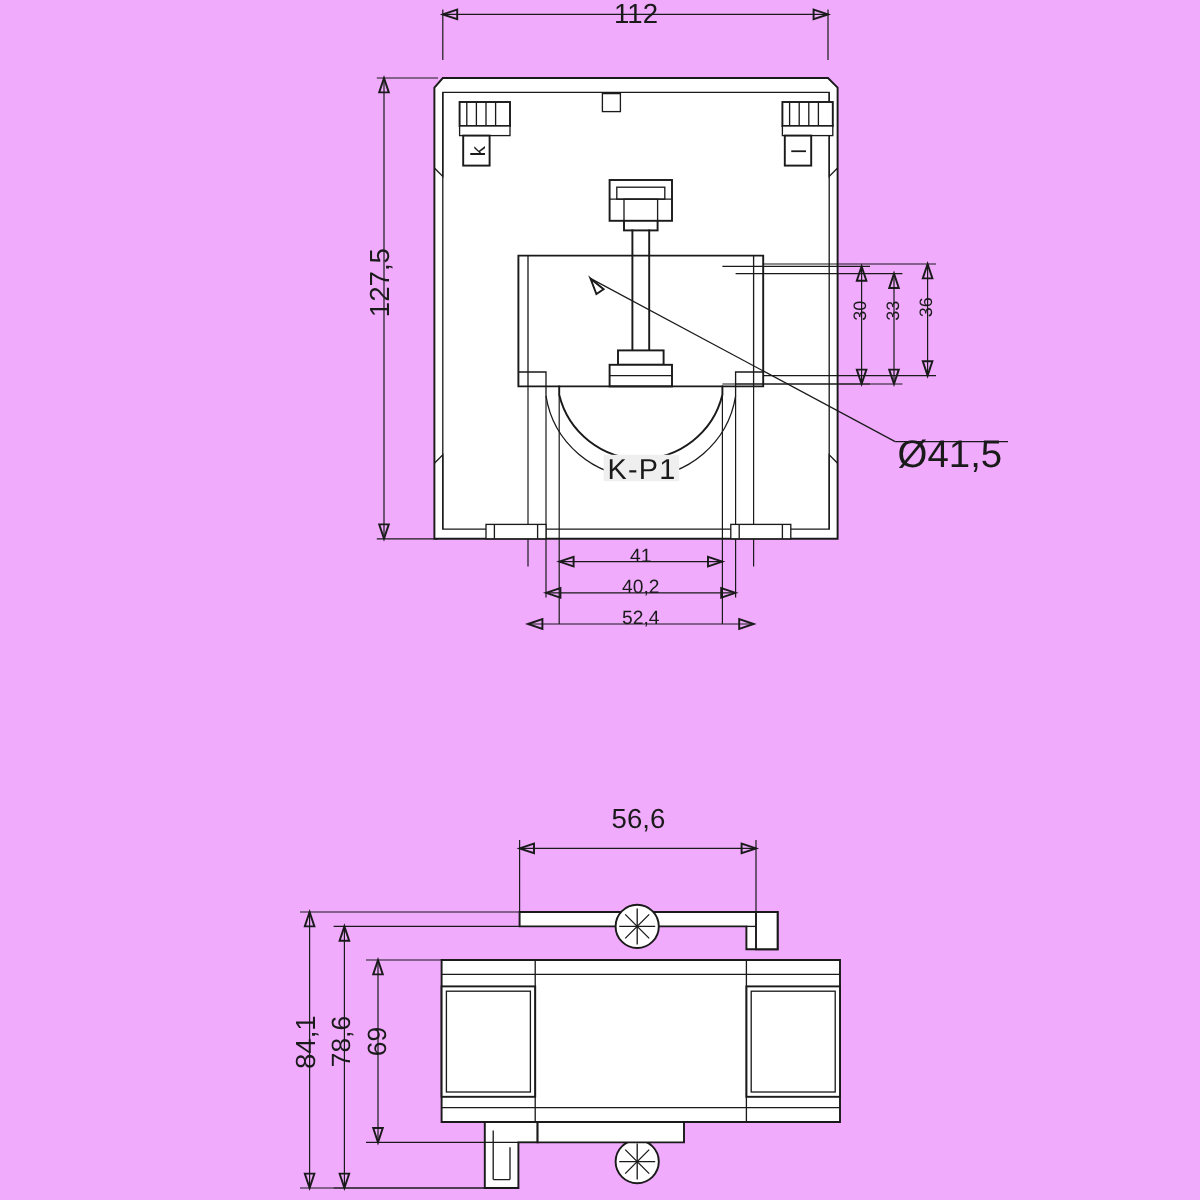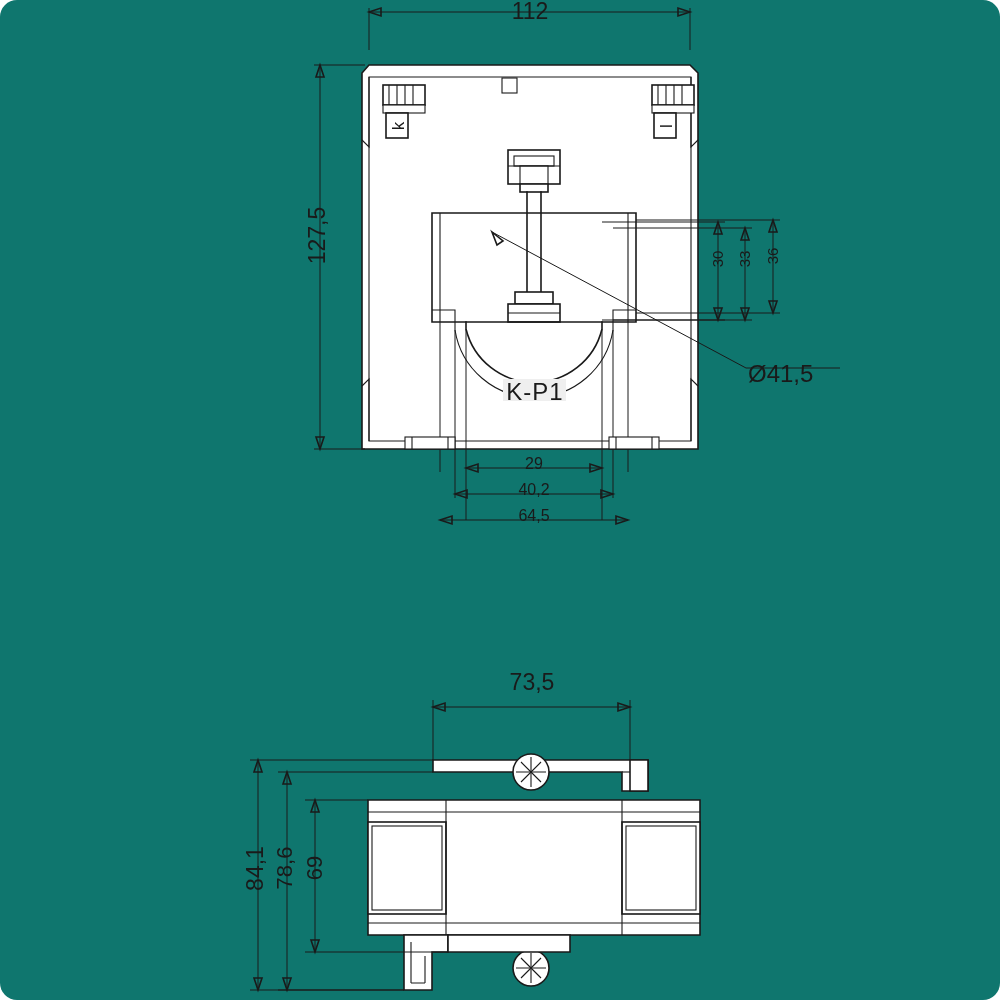--- a/index.html
+++ b/index.html
@@ -8,23 +8,22 @@
     background: #ffffff;
   }
   body {
     font-family: "Liberation Sans", sans-serif;
     color: #1a1a1a;
   }
   #sheet {
     position: relative;
     width: 1000px;
     height: 1000px;
-    background: #0f766e;
+    background: #f0abfc;
     overflow: hidden;
-    border-radius: 17px;
   }
   svg.drawing {
     position: absolute;
     left: 0;
     top: 0;
     width: 1000px;
     height: 1000px;
   }
   .ln {
     stroke: #1a1a1a;
@@ -267,49 +266,49 @@
 
   <div style="position:absolute; left:717px; top:250px; width:56px; text-align:center; transform:rotate(-90deg);">
     <span class="dimtext-sm" style="font-size:15px;">33</span>
   </div>
 
   <div style="position:absolute; left:745px; top:247px; width:56px; text-align:center; transform:rotate(-90deg);">
     <span class="dimtext-sm" style="font-size:15px;">36</span>
   </div>
 
   <div style="position:absolute; left:748px; top:360px;">
-    <span class="dimtext-lg" style="font-size:24px;text-align:right;">Ø41,5</span>
+    <span class="dimtext-lg" style="font-size:32px;text-align:right;">Ø41,5</span>
   </div>
 
   <div style="position:absolute; left:504px; top:455px; width:60px; text-align:center;">
-    <span class="dimtext-sm" style="font-size:16px;">29</span>
+    <span class="dimtext-sm" style="font-size:16px;">41</span>
   </div>
 
   <div style="position:absolute; left:504px; top:481px; width:60px; text-align:center;">
     <span class="dimtext-sm" style="font-size:16px;">40,2</span>
   </div>
 
   <div style="position:absolute; left:504px; top:507px; width:60px; text-align:center;">
-    <span class="dimtext-sm" style="font-size:16px;">64,5</span>
+    <span class="dimtext-sm" style="font-size:16px;">52,4</span>
   </div>
 
   <div style="position:absolute; left:388px; top:113px; width:22px; height:25px; display:flex; align-items:center; justify-content:center;">
     <span class="termtext" style="font-size:17px; transform:rotate(-90deg);">k</span>
   </div>
 
   <div style="position:absolute; left:656px; top:113px; width:22px; height:25px; display:flex; align-items:center; justify-content:center;">
     <span class="termtext" style="font-size:17px; transform:rotate(-90deg);">l</span>
   </div>
 
   <div style="position:absolute; left:497px; top:378px; width:76px; text-align:center;">
     <span class="labeltext" style="font-size:24px;">K-P1</span>
   </div>
 
   <div style="position:absolute; left:501px; top:669px; width:62px; text-align:center;">
-    <span class="dimtext-lg" style="font-size:23px;">73,5</span>
+    <span class="dimtext-lg" style="font-size:23px;">56,6</span>
   </div>
 
   <div style="position:absolute; left:210px; top:855px; width:90px; text-align:center; transform:rotate(-90deg);">
     <span class="dimtext-lg" style="font-size:23px;">84,1</span>
   </div>
 
   <div style="position:absolute; left:240px; top:855px; width:90px; text-align:center; transform:rotate(-90deg);">
     <span class="dimtext-lg" style="font-size:22px;">78,6</span>
   </div>
 

